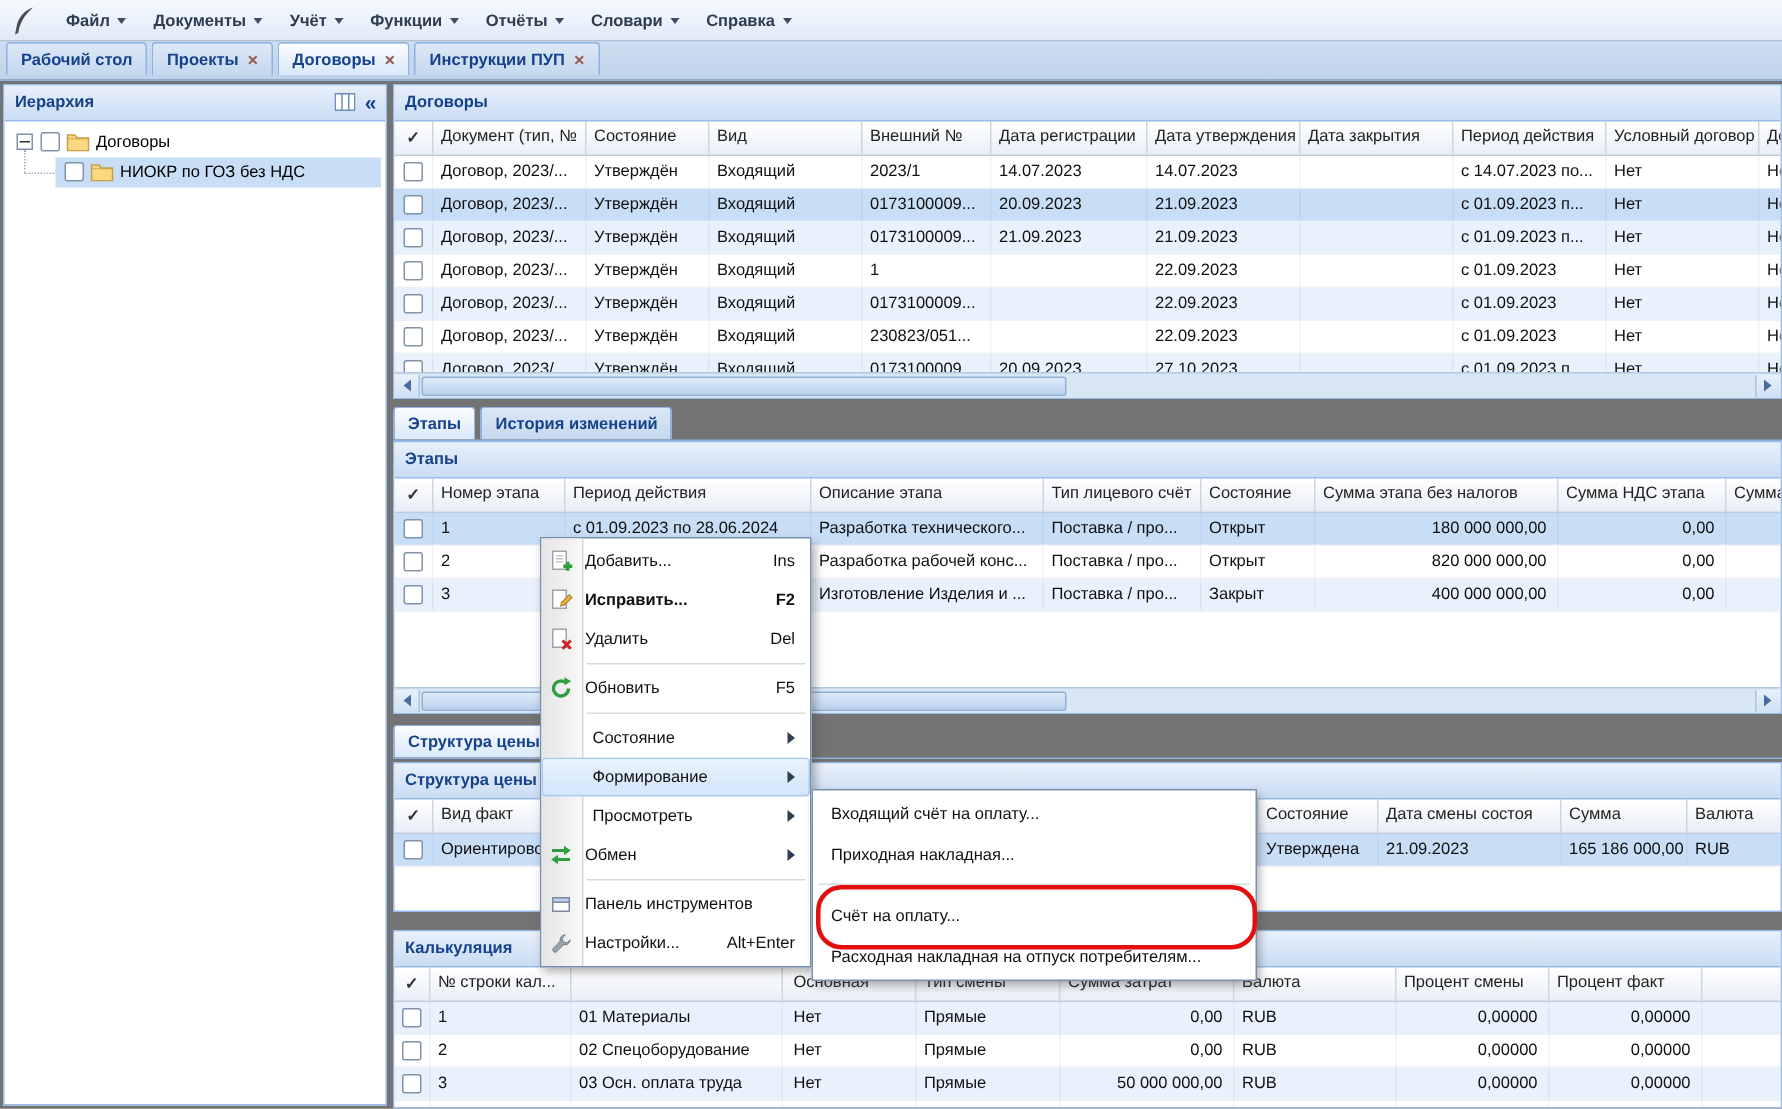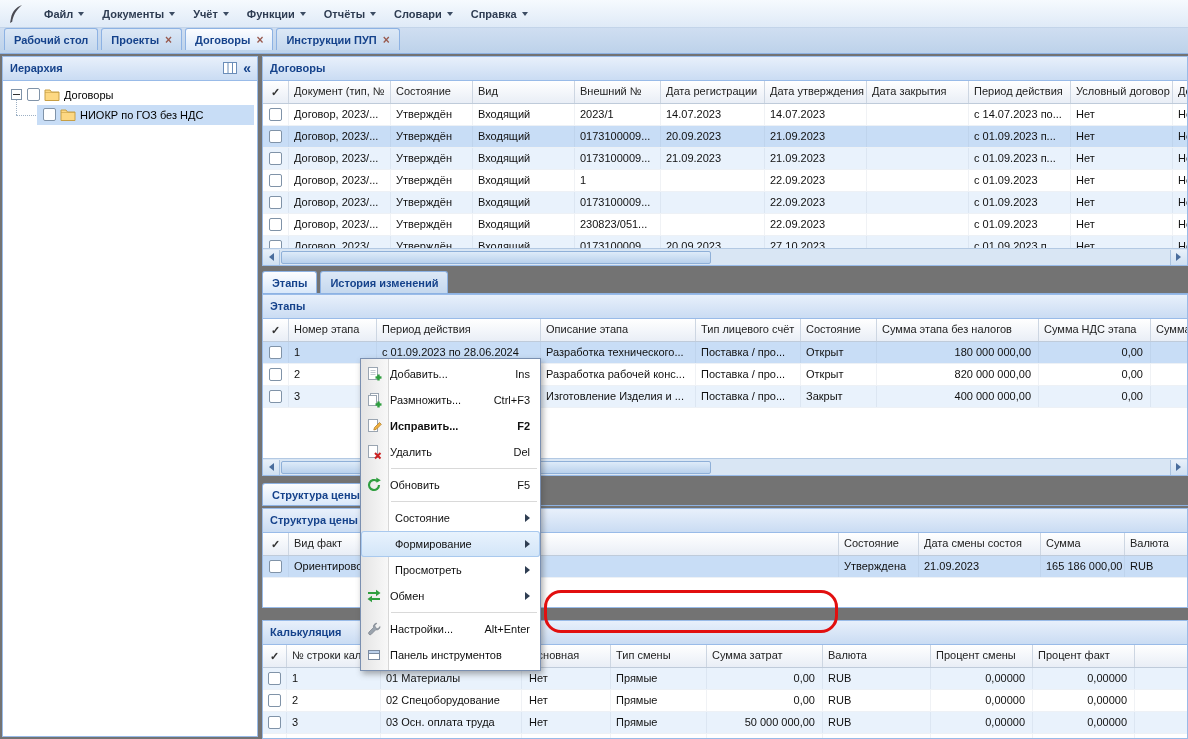--- a/index.html
+++ b/index.html
@@ -496,30 +496,20 @@
             <rect x="2.5" y="1.5" width="9" height="12" fill="#fff" stroke="#9aa5b1"></rect>
             <line x1="4.5" y1="4.5" x2="9.5" y2="4.5" stroke="#c3cad2"></line>
             <line x1="4.5" y1="6.5" x2="9.5" y2="6.5" stroke="#c3cad2"></line>
             <line x1="4.5" y1="8.5" x2="9.5" y2="8.5" stroke="#c3cad2"></line>
             <line x1="12.5" y1="8.5" x2="12.5" y2="14.5" stroke="#2f9e3f" stroke-width="2.4"></line>
             <line x1="9.5" y1="11.5" x2="15.5" y2="11.5" stroke="#2f9e3f" stroke-width="2.4"></line>
           </svg></span>
       <span class="lbl">Добавить...</span>
       <span class="sc">Ins</span>
     </div>
-    <div class="mi">
-      <span class="ic"><svg width="16" height="16">
-            <rect x="4.5" y="1.5" width="8" height="10" fill="#fff" stroke="#9aa5b1"></rect>
-            <rect x="2.5" y="3.5" width="8" height="10" fill="#fff" stroke="#9aa5b1"></rect>
-            <line x1="12.5" y1="9.5" x2="12.5" y2="15.5" stroke="#2f9e3f" stroke-width="2.4"></line>
-            <line x1="9.5" y1="12.5" x2="15.5" y2="12.5" stroke="#2f9e3f" stroke-width="2.4"></line>
-          </svg></span>
-      <span class="lbl">Размножить...</span>
-      <span class="sc">Ctrl+F3</span>
-    </div>
     <div class="mi bold">
       <span class="ic"><svg width="16" height="16">
             <rect x="2.5" y="1.5" width="9" height="12" fill="#fff" stroke="#9aa5b1"></rect>
             <path d="M13.5 4.5 L8.5 9.5 L7.8 12 L10.3 11.3 L15.3 6.3 Z" fill="#f0b040" stroke="#b5812a" stroke-width="0.8"></path>
           </svg></span>
       <span class="lbl">Исправить...</span>
       <span class="sc" style="font-weight:bold">F2</span>
     </div>
     <div class="mi">
       <span class="ic"><svg width="16" height="16">
@@ -557,30 +547,45 @@
             <path d="M10 1.8 L14.5 5 L10 8.2 Z" fill="#2f9e3f"></path>
             <line x1="14" y1="11" x2="6" y2="11" stroke="#2f9e3f" stroke-width="2"></line>
             <path d="M6 7.8 L1.5 11 L6 14.2 Z" fill="#2f9e3f"></path>
           </svg></span>
       <span class="lbl">Обмен</span>
       <span class="arrow"></span>
     </div>
     <div class="msep"></div>
     <div class="mi">
       <span class="ic"><svg width="16" height="16">
+            <rect x="2.5" y="3.5" width="11" height="9" fill="#fff" stroke="#7a8aa0"></rect>
+            <rect x="2.5" y="3.5" width="11" height="3" fill="#bcd0ea" stroke="#7a8aa0"></rect>
+          </svg></span>
+      <span class="lbl">Панель инструментов</span>
+    </div>
+    <div class="mi">
+      <span class="ic"><svg width="16" height="16">
             <path d="M10.8 2.2 a3.4 3.4 0 0 0 -3.3 4.3 L3 11 a1.6 1.6 0 0 0 2.3 2.3 L9.8 8.8 a3.4 3.4 0 0 0 4.3 -3.3 L11.9 7.7 L9.6 6.9 L8.8 4.6 Z" fill="#9aa3ad" stroke="#6e7680" stroke-width="0.6"></path>
           </svg></span>
       <span class="lbl">Настройки...</span>
       <span class="sc">Alt+Enter</span>
     </div>
-    <div class="mi">
-      <span class="ic"><svg width="16" height="16">
-            <rect x="2.5" y="3.5" width="11" height="9" fill="#fff" stroke="#7a8aa0"></rect>
-            <rect x="2.5" y="3.5" width="11" height="3" fill="#bcd0ea" stroke="#7a8aa0"></rect>
-          </svg></span>
-      <span class="lbl">Панель инструментов</span>
-    </div>
-  </div>
-
+  </div>
+
+  <div class="menu submenu">
+    <div class="smi">
+        <span>Входящий счёт на оплату...</span>
+      </div>
+    <div class="smi">
+        <span>Приходная накладная...</span>
+      </div>
+    <div class="smsep"></div>
+    <div class="smi">
+        <span>Счёт на оплату...</span>
+      </div>
+    <div class="smi">
+        <span>Расходная накладная на отпуск потребителям...</span>
+      </div>
+  </div>
 
   <div class="redbox"></div>
 
 </div>
 
 </body></html>

